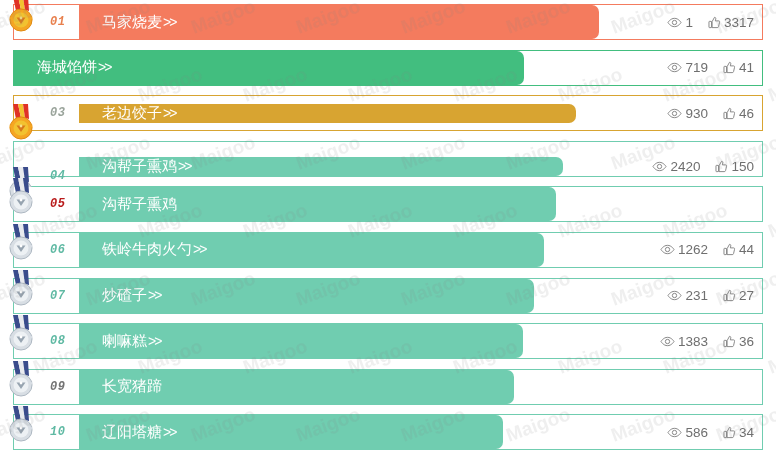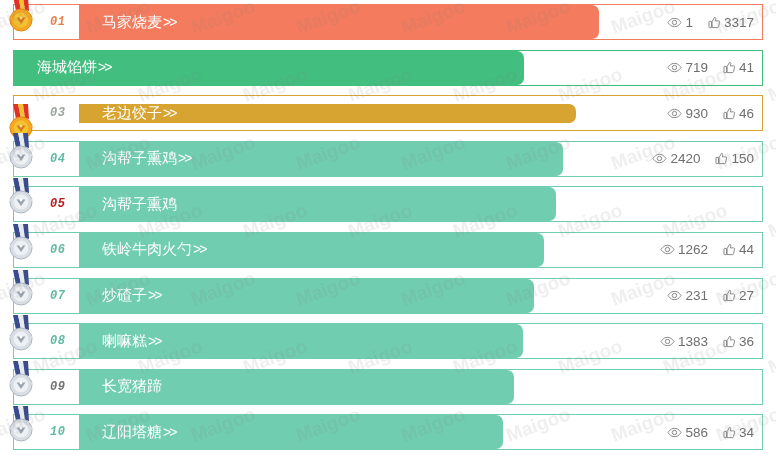--- a/index.html
+++ b/index.html
@@ -287,21 +287,21 @@
           <span class="stat">
             <svg viewBox="0 0 16 16" width="13" height="13">
               <path d="M5 7 L8 1.6 C9.4 1.6 9.8 2.6 9.5 3.8 L9 6 L13 6 C14 6 14.5 6.8 14.2 7.8 L13 13 C12.8 13.9 12.2 14.3 11.4 14.3 L5 14.3 Z" fill="none" stroke="#7d7d7d" stroke-width="1.1" stroke-linejoin="round"></path>
               <rect x="1.2" y="6.6" width="3.2" height="7.7" rx="0.6" fill="none" stroke="#7d7d7d" stroke-width="1.1"></rect>
             </svg>
             <span>46</span>
           </span>
         </div>
       </div>
     </div>
-    <div class="rank-row" style="border-color: rgb(112, 205, 176);">
+    <div class="rank-row" style="border-color: rgb(112, 205, 176); align-items: flex-end;">
       <div class="rank-cell">
         <span class="medal-icon"><svg viewBox="0 0 30 38" width="30" height="38">
             <polygon points="7,0 12,0 15,14 10,15" fill="#3A4C8C"></polygon>
             <polygon points="12,0 17,0 19,14 15,14" fill="#E8EAEE"></polygon>
             <polygon points="17,0 22,0 23,15 19,14" fill="#3A4C8C"></polygon>
             <circle cx="15" cy="24" r="11" fill="#D8DEE4"></circle>
             <circle cx="15" cy="24" r="11" fill="none" stroke="#AEB8C2" stroke-width="1"></circle>
             <circle cx="15" cy="24" r="7.5" fill="#EDF1F4"></circle>
             <path d="M10.5 21.5 L19.5 21.5 L15 28 Z" fill="#97A4B0"></path>
             <circle cx="15" cy="22" r="1.4" fill="#FFFFFF"></circle>

